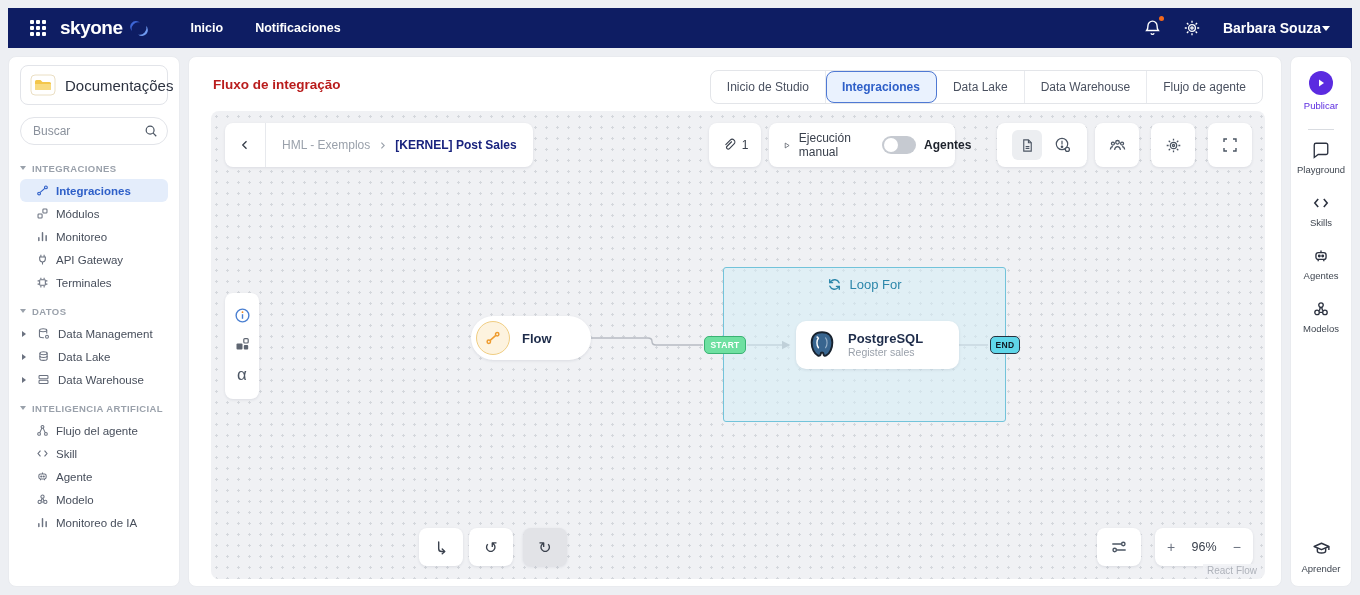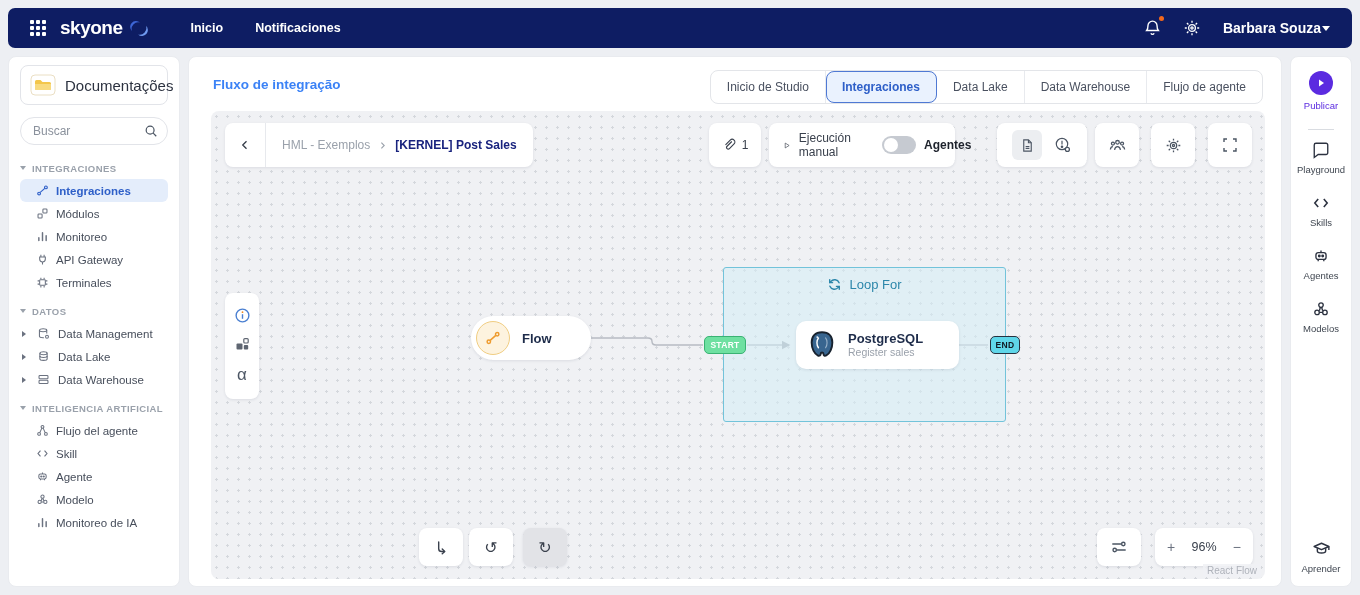--- a/index.html
+++ b/index.html
@@ -1,21 +1,21 @@
 <!DOCTYPE html>
 <html><head>
 <meta charset="utf-8">
 <style>
   * { margin:0; padding:0; box-sizing:border-box; }
   body { font-family:"Liberation Sans", sans-serif; background:#e7e9ee; }
   .app { position:relative; width:1360px; height:595px; background:#edeff3; overflow:hidden; }
 
   
   .navbar { position:absolute; left:8px; top:8px; right:8px; height:40px; background:#0e1d63;
-            border-radius:7px; display:flex; align-items:center; color:#fff; }
+            border-radius:0; display:flex; align-items:center; color:#fff; }
   .nav-left { display:flex; align-items:center; gap:14px; padding-left:22px; }
   .apps-grid { display:grid; grid-template-columns:repeat(3,4px); grid-gap:2px; cursor:pointer; }
   .apps-grid i { width:4px; height:4px; background:#fff; border-radius:1px; }
   .brand { display:flex; align-items:center; gap:6px; cursor:pointer; }
   .brand-text { font-size:19px; font-weight:bold; letter-spacing:-0.5px; }
   .nav-links { display:flex; gap:32px; margin-left:26px; }
   .nav-links span { font-size:12.5px; font-weight:700; cursor:pointer; }
   .nav-right { margin-left:auto; display:flex; align-items:center; gap:22px; padding-right:22px; }
   .bell-wrap { position:relative; cursor:pointer; display:flex; }
   .bell-dot { position:absolute; right:-3px; top:-3px; width:5px; height:5px; border-radius:50%; background:#f2681c; }
@@ -52,21 +52,21 @@
   .side-item .si-label { font-size:11.5px; }
   .side-item.active { background:#e4edfb; color:#2e5fc8; }
   .side-item.active .si-label { font-weight:700; }
   .si-icon { display:flex; width:14px; justify-content:center; }
   .chev-r { width:0; height:0; border-top:3.5px solid transparent; border-bottom:3.5px solid transparent;
             border-left:4.5px solid #6b7280; margin-right:2px; }
   .chev-d { width:0; height:0; border-left:3.5px solid transparent; border-right:3.5px solid transparent;
             border-top:4.5px solid #9aa1ab; }
 
   
-  .main-title { position:absolute; left:24px; top:20px; font-size:13.5px; font-weight:700; color:#3b82f6; }
+  .main-title { position:absolute; left:24px; top:20px; font-size:13.5px; font-weight:700; color:#b91c1c; }
   .tabs { position:absolute; right:18px; top:13px; display:flex; background:#fff; border:1px solid #e3e5e9;
           border-radius:8px; height:34px; align-items:stretch; }
   .tab { padding:0 16px; line-height:32px; font-size:12px; color:#4a5160; border-right:1px solid #e8eaee; cursor:pointer; }
   .tab:last-child { border-right:none; }
   .tab.active { outline:1.5px solid #4f79d4; outline-offset:-1px; border-radius:8px; background:#eaf2fe;
                 color:#2e5fc8; font-weight:700; }
 
   
   .canvas { position:absolute; left:22px; top:54px; width:1054px; height:468px; border-radius:8px;
             background-color:#f0f1f4; overflow:hidden;

